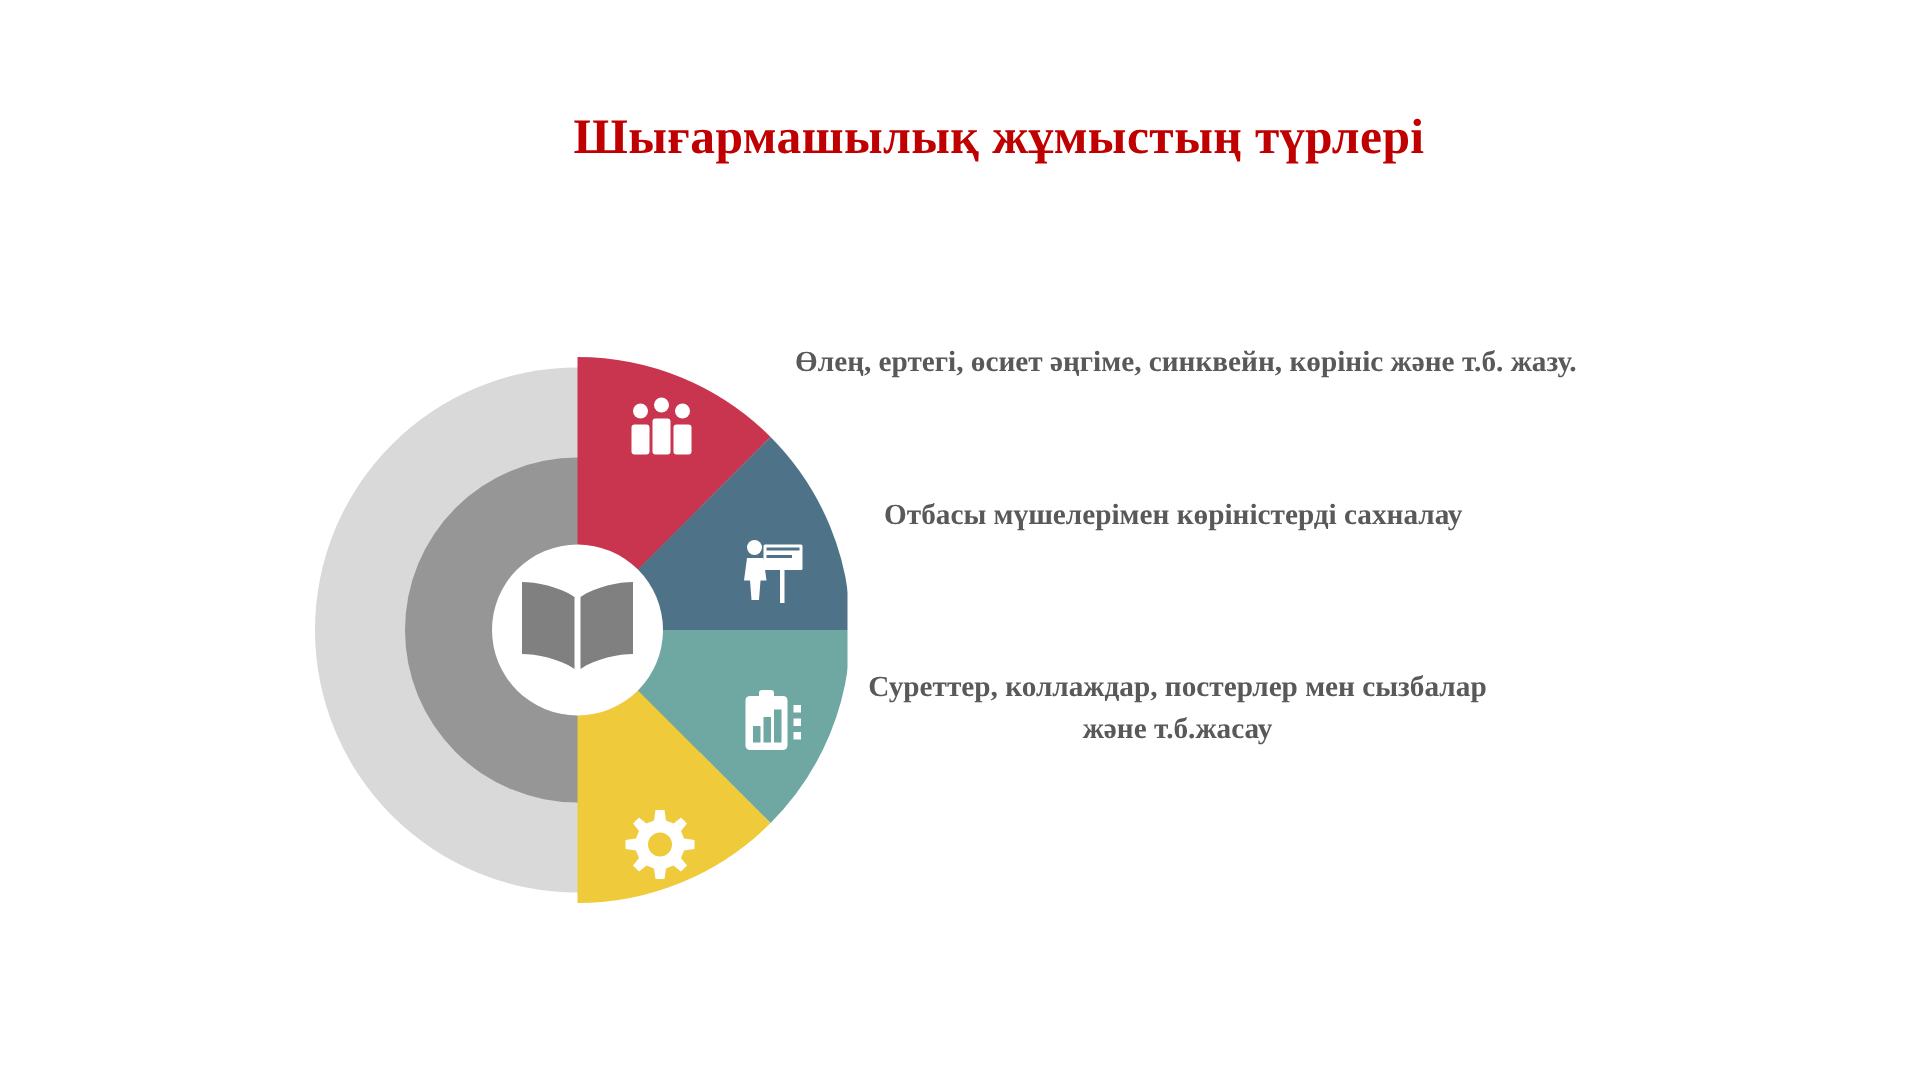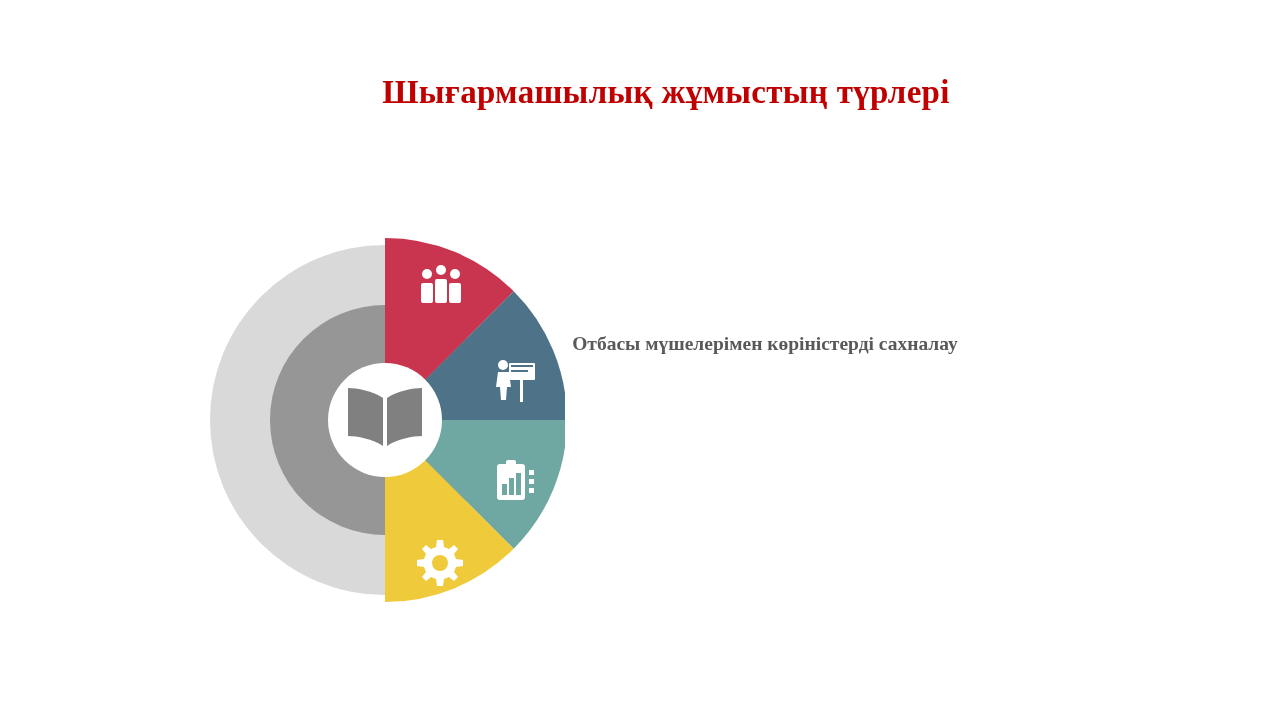--- a/index.html
+++ b/index.html
@@ -60,21 +60,21 @@
   #label-0 {
     left: 325px;
     top: 8px;
     width: 560px;
     text-align: left;
   }
   #label-1 {
     left: 350px;
     top: 110px;
     width: 420px;
-    text-align: center;
+    text-align: right;
   }
   #label-2 {
     left: 365px;
     top: 225px;
     width: 430px;
     text-align: center;
   }
   #label-3 {
     left: 285px;
     top: 368px;
@@ -141,16 +141,18 @@
         <rect x="36" y="19" width="5" height="5"></rect>
         <rect x="36" y="28" width="5" height="5"></rect>
       </g>
 
       <g fill="#FFFFFF" transform="translate(210,320)">
         <path d="M22,0 L28,0 L29,7 L34,9 L39,5 L43,9 L39,14 L41,19 L48,20 L48,26 L41,27 L39,32 L43,37 L39,41 L34,37 L29,39 L28,46 L22,46 L21,39 L16,37 L11,41 L7,37 L11,32 L9,27 L2,26 L2,20 L9,19 L11,14 L7,9 L11,5 L16,9 L21,7 Z"></path>
         <circle cx="25" cy="23" r="8" fill="#EFCA3B"></circle>
       </g>
     </svg>
 
+    <div class="label" id="label-0">Өлең, ертегі, өсиет әңгіме, синквейн, көрініс және т.б. жазу.</div>
     <div class="label" id="label-1">Отбасы мүшелерімен көріністерді сахналау</div>
+    <div class="label" id="label-2">Суреттер, коллаждар, постерлер мен сызбалар және т.б.жасау</div>
 
   </div>
 </div>
 
 </body></html>

